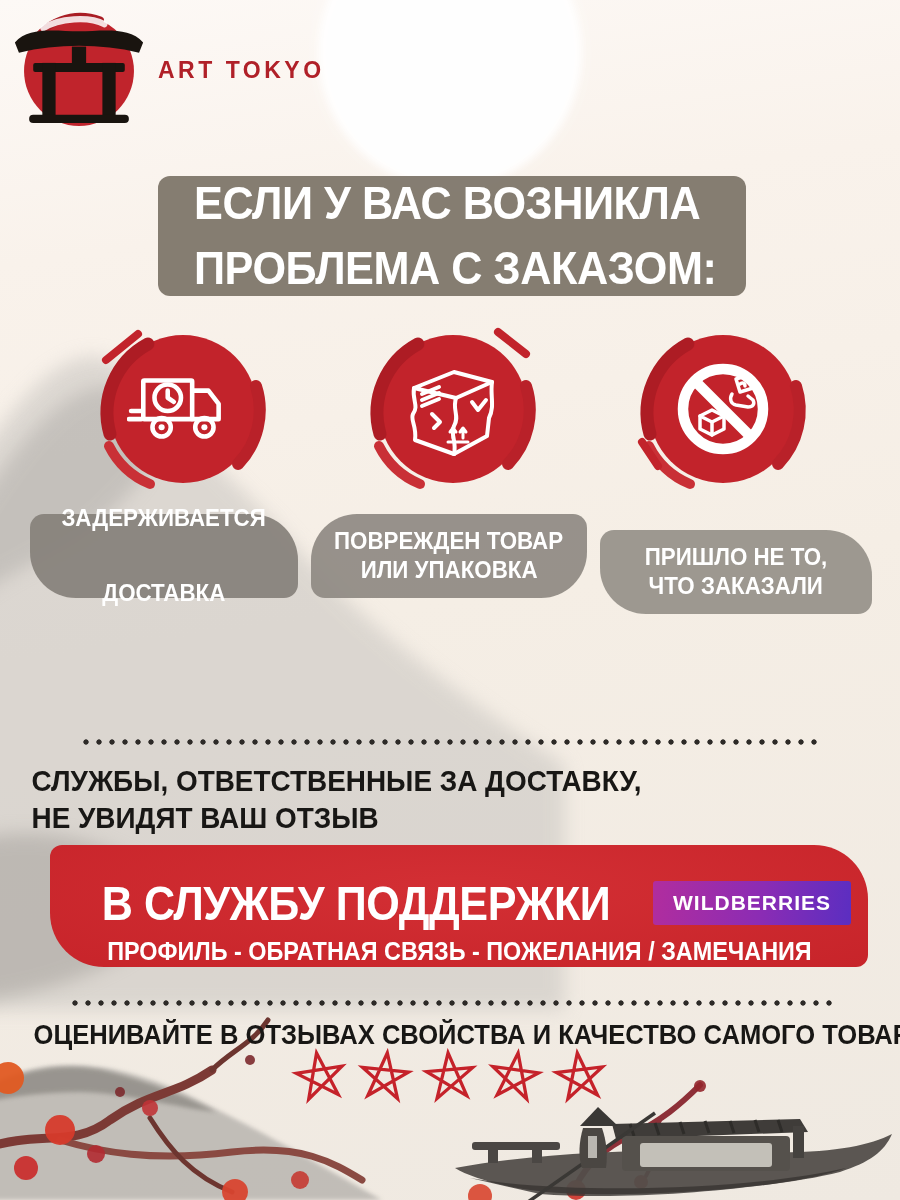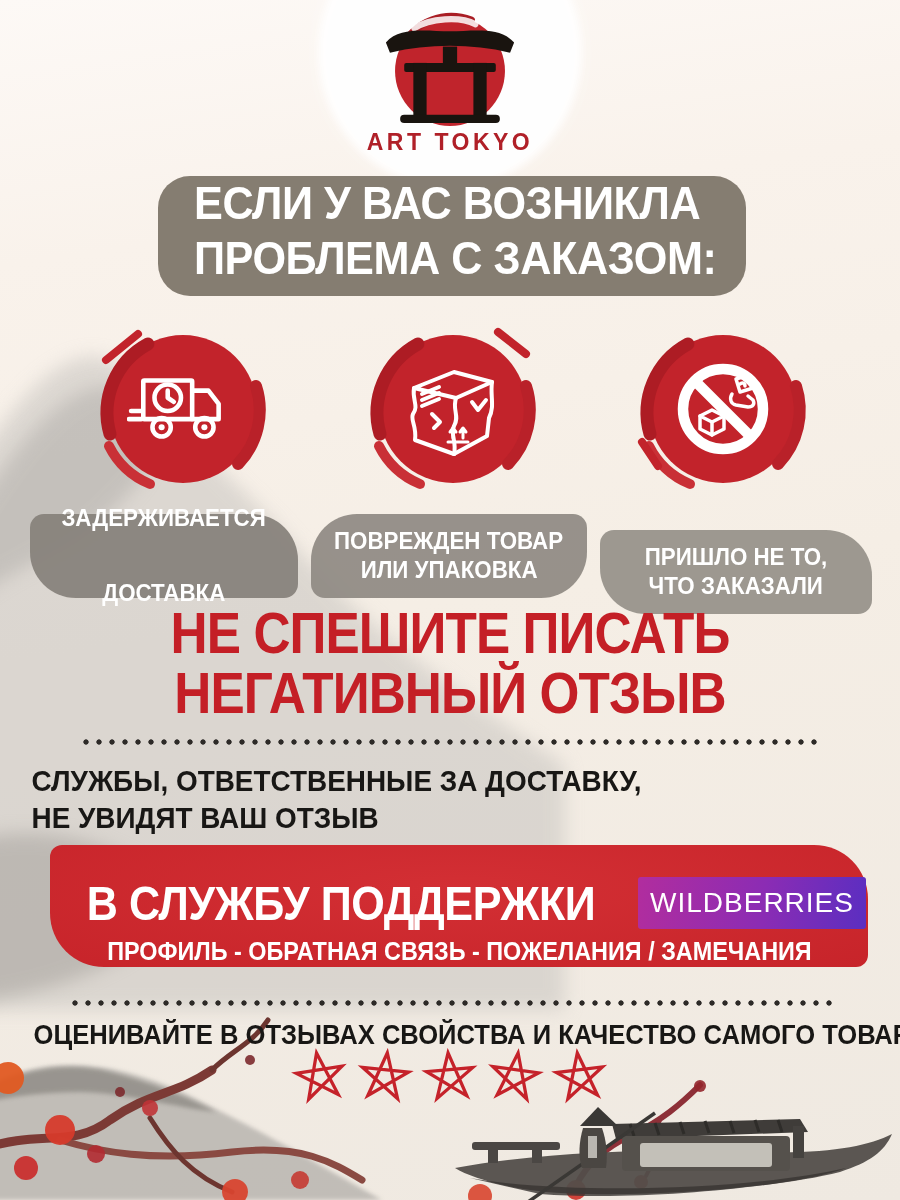--- a/index.html
+++ b/index.html
@@ -4,29 +4,29 @@
 <style>
   html,body{margin:0;padding:0;}
   .page{
     position:relative;width:900px;height:1200px;overflow:hidden;
     background:linear-gradient(172deg,#fdf9f6 0%,#f9f2eb 20%,#f5eee5 50%,#efe9e1 100%);
     font-family:"Liberation Sans",sans-serif;
   }
   .bg{position:absolute;inset:0;width:900px;height:1200px;z-index:0;}
 
   
-  .logo{position:absolute;top:12px;left:0;width:100%;display:flex;flex-direction:column;align-items:center;z-index:2;}
+  .logo{position:absolute;top:12px;left:0;width:100%;display:flex;flex-direction:row;align-items:center;z-index:2;}
   .logo-art{width:158px;height:114px;}
   .logo-text{margin-top:3px;font-size:23px;font-weight:800;color:#b02028;letter-spacing:3.5px;white-space:nowrap;}
 
   
   .heading{
     position:absolute;top:176px;left:158px;width:588px;height:120px;box-sizing:border-box;
-    background:rgba(125,117,105,0.94);border-radius:32px;
-    display:flex;flex-direction:column;justify-content:flex-start;padding-left:36px;z-index:1;
+    background:rgba(125,117,105,0.94);border-radius:12px;
+    display:flex;flex-direction:column;justify-content:space-between;padding-left:36px;z-index:1;
   }
   .h-line{font-size:47px;font-weight:800;color:#fff;line-height:1.16;letter-spacing:-0.5px;
     transform:scaleX(0.92);transform-origin:left center;white-space:nowrap;}
 
   
   .circles{position:absolute;top:314px;left:88px;width:730px;display:flex;justify-content:space-between;z-index:1;}
   .circle{width:190px;height:190px;position:relative;}
   .circle svg{position:absolute;inset:0;width:100%;height:100%;}
 
   
@@ -57,21 +57,21 @@
   .banner{
     position:absolute;top:845px;left:50px;width:818px;height:122px;z-index:1;
     border-radius:12px 54px 12px 54px;
     background:radial-gradient(140% 180% at 50% 35%,#d32f34 0%,#c62329 55%,#a81c22 100%);
     display:flex;flex-direction:column;justify-content:flex-end;align-items:center;
   }
   .banner-row1{display:flex;align-items:center;gap:8px;}
   .banner-title{font-size:49px;font-weight:800;color:#fff;letter-spacing:-0.5px;
     transform:scaleX(0.88);transform-origin:center;white-space:nowrap;}
   .wb-badge{background:linear-gradient(97deg,#b12d9e 0%,#8b2cb4 55%,#5b2ec1 100%);
-    color:#fff;font-size:28px;font-weight:400;letter-spacing:1px;padding:10px 12px;border-radius:3px;white-space:nowrap;}
+    color:#fff;font-size:21px;font-weight:700;letter-spacing:1px;padding:10px 20px;border-radius:3px;white-space:nowrap;}
   .banner-path{margin-top:5px;font-size:26px;font-weight:800;color:#fff;
     transform:scaleX(0.9);transform-origin:center;white-space:nowrap;}
 
   
   .footer-text{position:absolute;top:1019px;width:100%;text-align:center;color:#181715;font-weight:800;z-index:1;}
   .footer-text span{display:inline-block;font-size:27.5px;transform:scaleX(0.93);white-space:nowrap;}
   .stars{position:absolute;top:1048px;width:100%;display:flex;justify-content:center;gap:7px;z-index:1;}
   .star{width:58px;height:54px;}
   .star path{fill:none;stroke:#c5222a;stroke-width:3.4;stroke-linecap:round;stroke-linejoin:miter;}
 
@@ -251,24 +251,20 @@
     <div class="label s2">
       <span>ПОВРЕЖДЕН ТОВАР</span>
       <span>ИЛИ УПАКОВКА</span>
     </div>
     <div class="label s3">
       <span>ПРИШЛО НЕ ТО,</span>
       <span>ЧТО ЗАКАЗАЛИ</span>
     </div>
   </div>
 
-  <div class="warning">
-    <div class="w-line">НЕ СПЕШИТЕ ПИСАТЬ</div>
-    <div class="w-line">НЕГАТИВНЫЙ ОТЗЫВ</div>
-  </div>
 
   <div class="dots dots1"></div>
 
   <div class="note">
     <div class="note-line">СЛУЖБЫ, ОТВЕТСТВЕННЫЕ ЗА ДОСТАВКУ,</div>
     <div class="note-line">НЕ УВИДЯТ ВАШ ОТЗЫВ</div>
   </div>
 
   <div class="banner">
     <div class="banner-row1">

